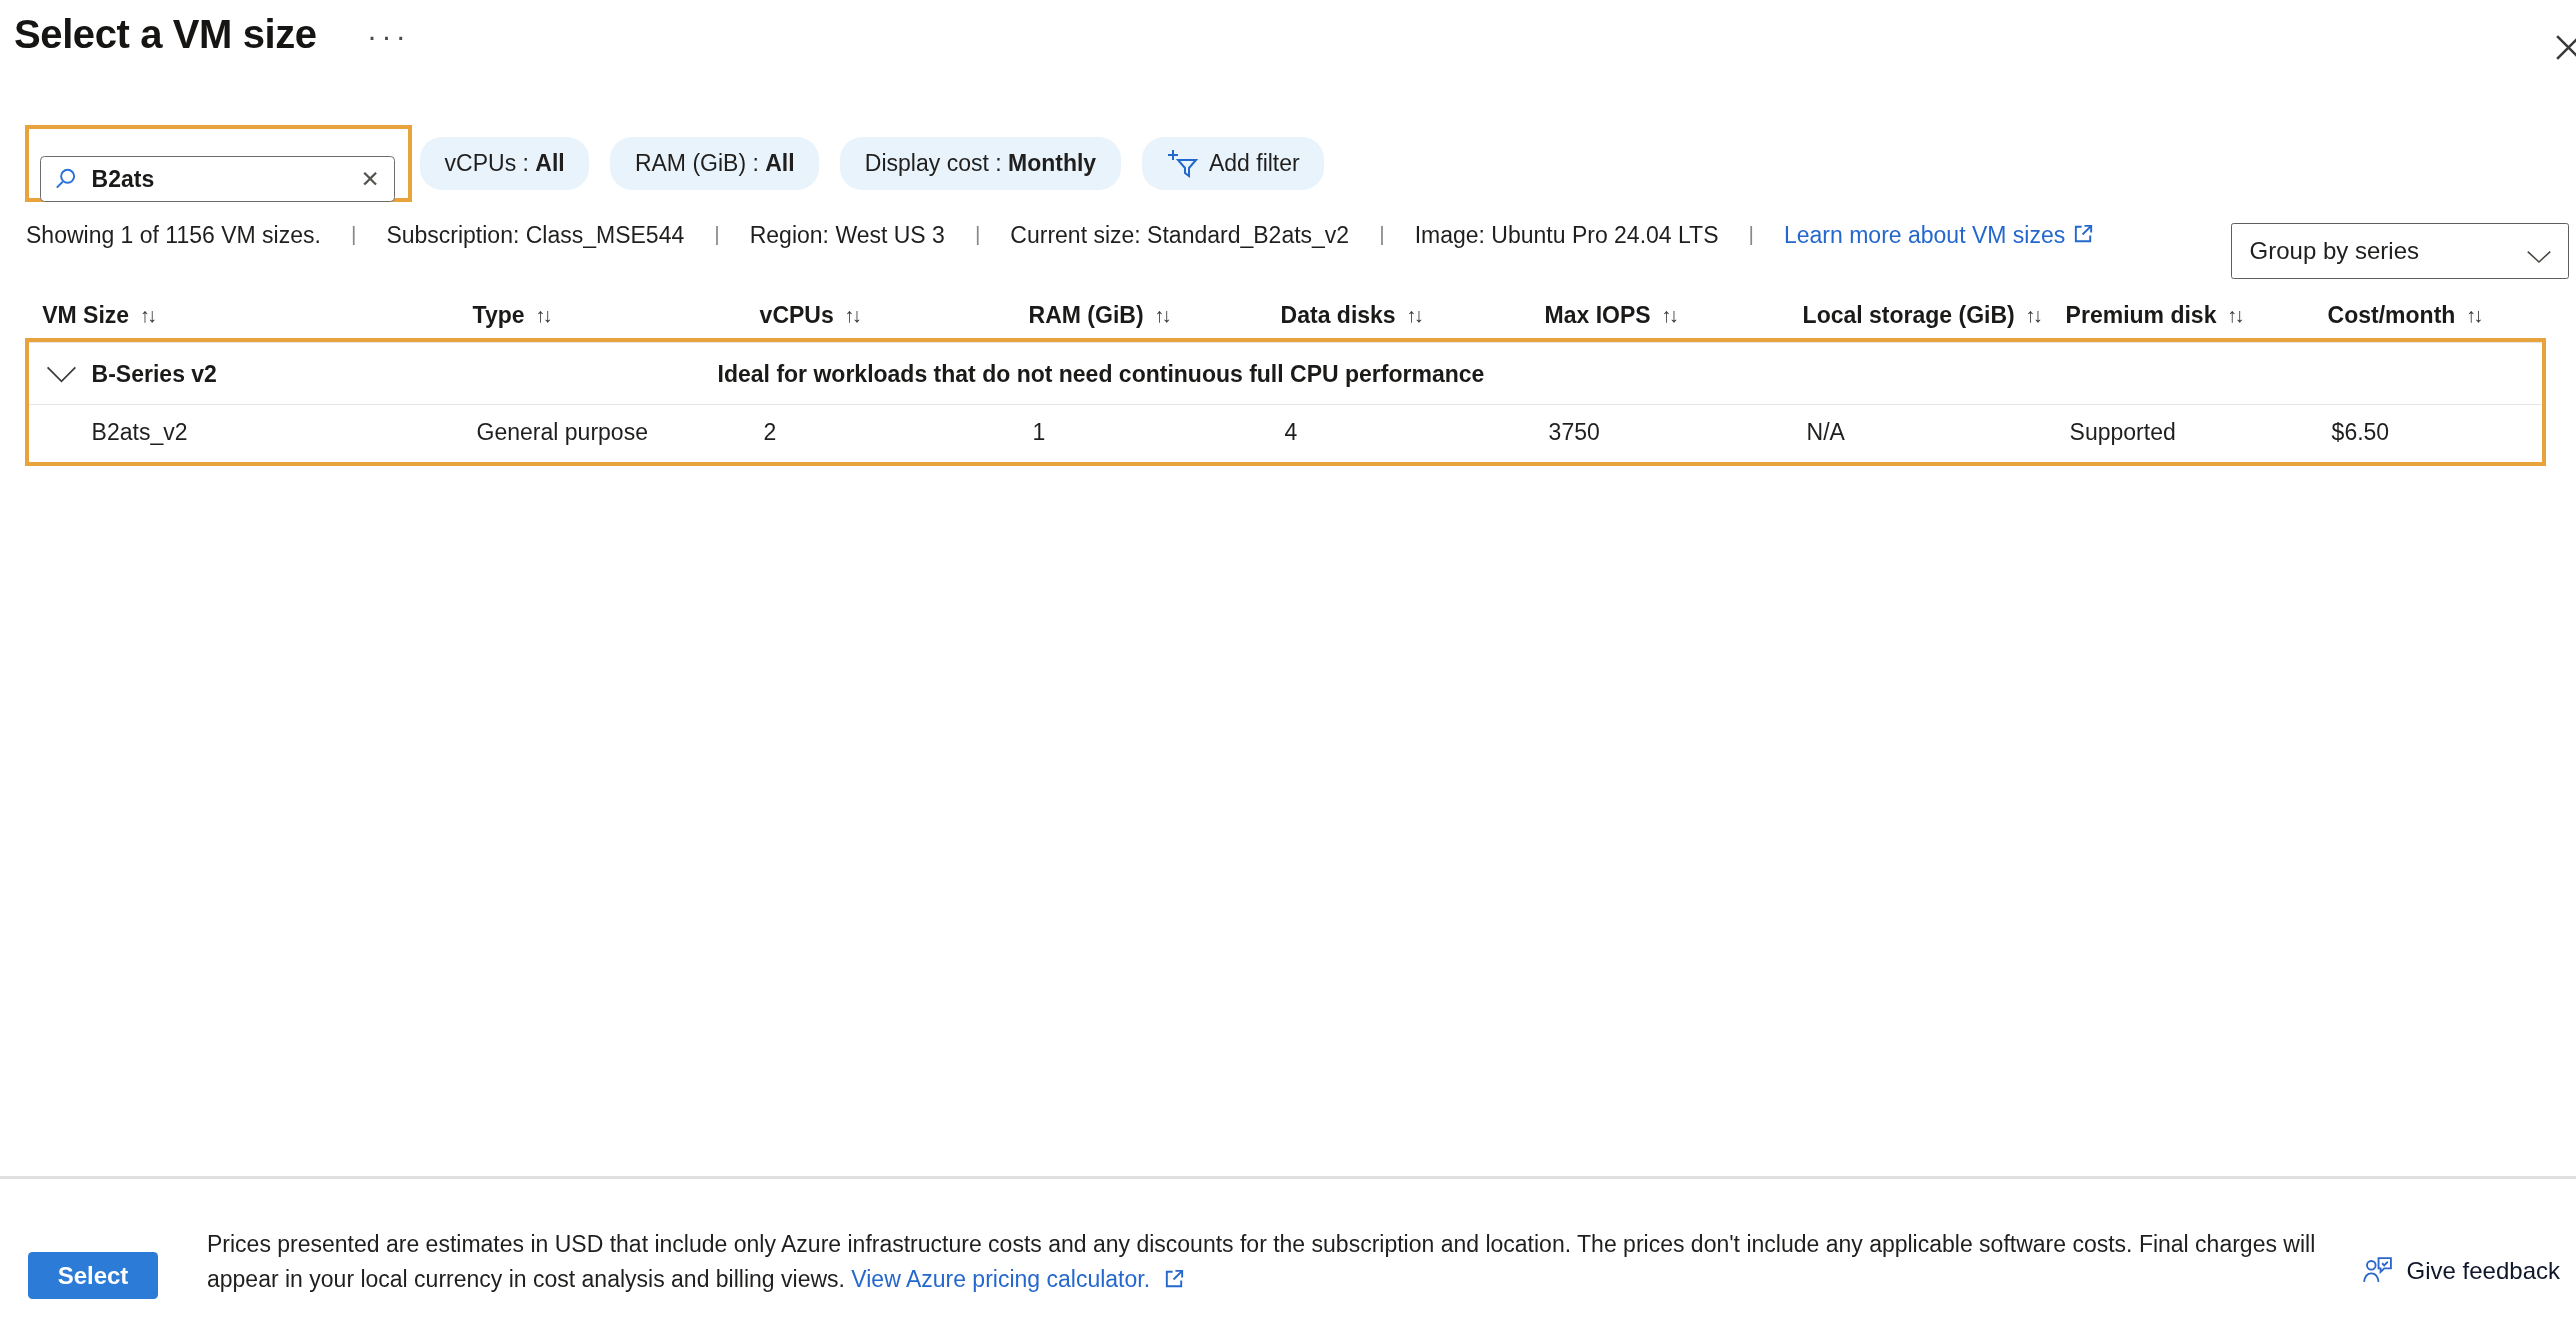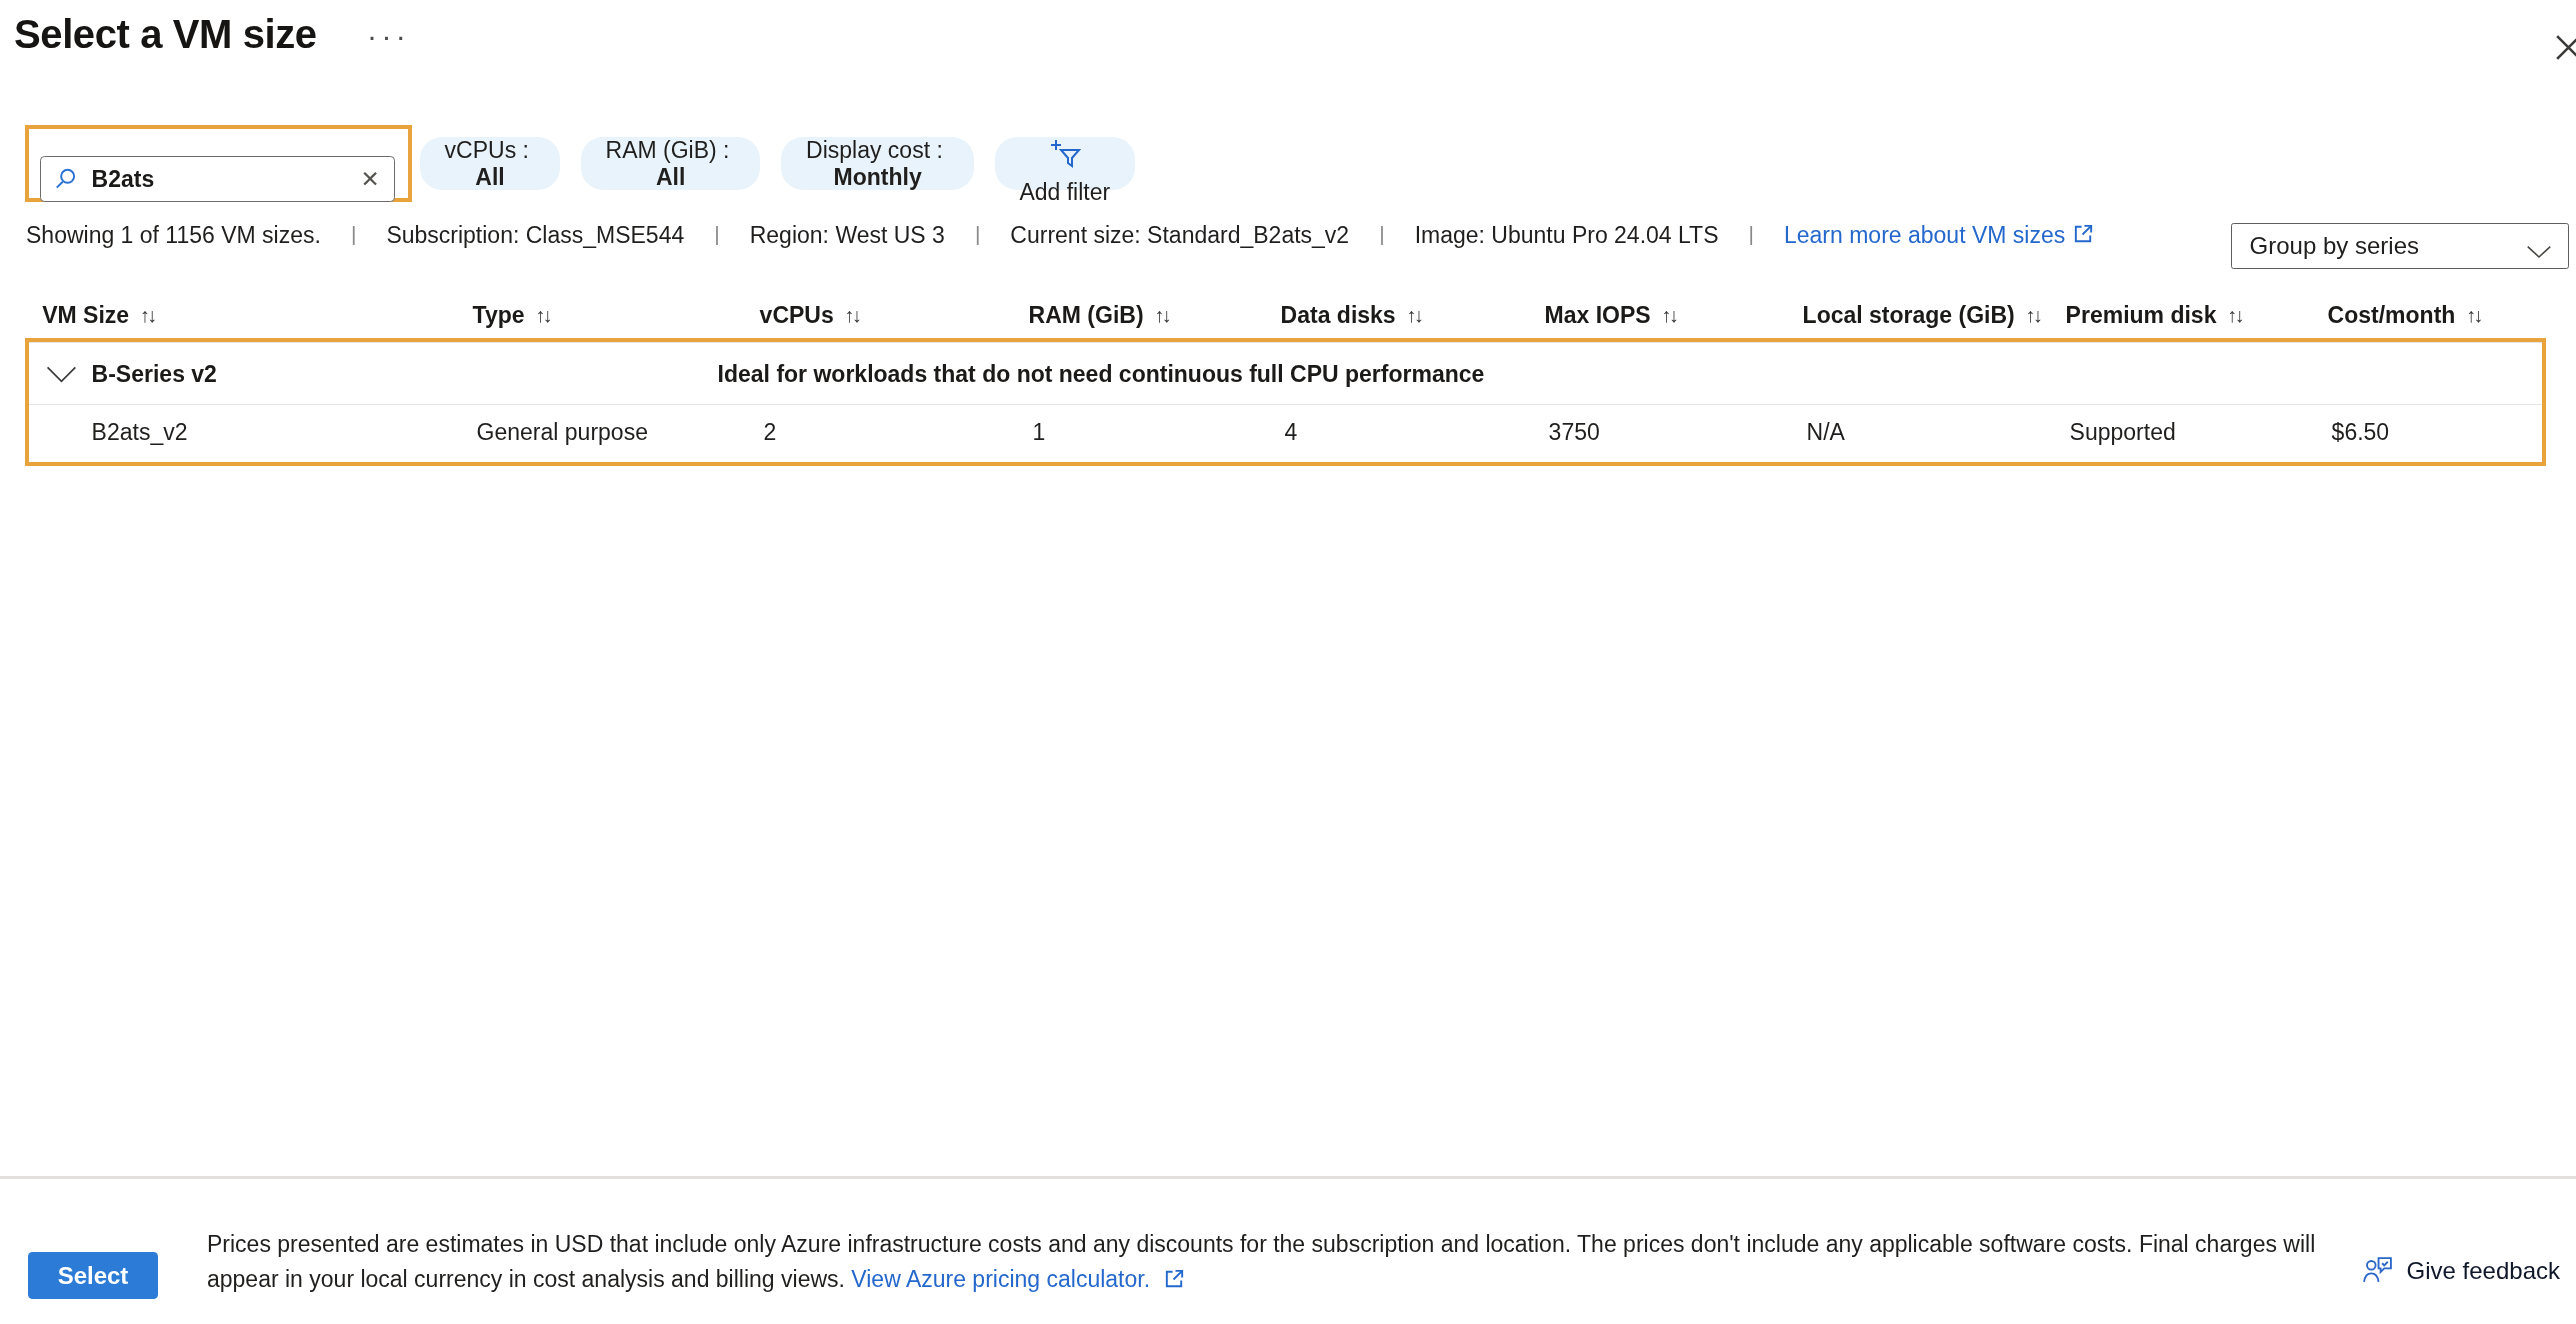--- a/index.html
+++ b/index.html
@@ -14,34 +14,34 @@
   .close-btn svg { width:100%; height:100%; }
 
   
   .search-highlight { position:absolute; left:24.6px; top:125px; width:387px; height:77px; border:4.4px solid #e8a33d; background:#fff; }
   .search-box { position:absolute; left:11.4px; top:11.4px; width:355px; height:46px; border:1.8px solid #6e6c6a; border-radius:4.4px; background:#fff; display:flex; align-items:center; padding:0 12.3px;margin-top:16px; }
   .search-box .mag { width:26px; height:26px; color:#2a72d4; flex:0 0 auto; }
   .search-box input { border:none; outline:none; flex:1; font-size:23px; font-weight:600; color:#1b1a19; margin-left:12.3px; font-family:inherit; min-width:0; }
   .search-clear { flex:0 0 auto; font-size:23px; color:#55534f; font-weight:400; cursor:pointer; padding:0 1.8px; }
 
   .pills { position:absolute; left:420px; top:141px; height:44px; display:flex; gap:21px; align-items:center; }
-  .pill { height:53px; background:#e9f3fb; border-radius:22px; display:flex; align-items:center; padding:0 24.6px; font-size:23px; color:#201f1e; white-space:nowrap; cursor:pointer;flex-direction:column; }
+  .pill { height:53px; background:#e9f3fb; border-radius:22px; display:flex; align-items:center; padding:0 24.6px; font-size:23px; color:#201f1e; white-space:nowrap; cursor:pointer; }
   .pill b { font-weight:700; }
   .pill .sp { white-space:pre; }
   .pill.add { gap:10.6px; }
   .pill.add .funnel { width:32px; height:32px; color:#2468cd; }
 
   
   .statusbar { position:absolute; left:26px; top:222px; display:flex; align-items:flex-start; font-size:23px; color:#201f1e; white-space:nowrap; }
   .statusbar .sep { color:#8a8886; margin:0 30px; font-size:21px; }
   .statusbar a, .blue-link { color:#2468cd; text-decoration:none; cursor:pointer; }
   .ext-ico { display:inline-block; width:23px; height:23px; color:#2468cd; vertical-align:-2.6px; margin-left:7px; }
   .ext-ico svg { width:100%; height:100%; }
 
-  .groupby { position:absolute; left:2231px; top:223px; width:338px; height:46px; border:1.8px solid #605e5c; border-radius:2.6px; background:#fff; display:flex; align-items:center; padding:0 16px 0 17.6px; font-size:24px; color:#201f1e; cursor:pointer; }
+  .groupby { position:absolute; left:2231px; top:223px; width:338px; height:56px; border:1.8px solid #605e5c; border-radius:2.6px; background:#fff; display:flex; align-items:center; padding:0 16px 0 17.6px; font-size:24px; color:#201f1e; cursor:pointer; }
   .groupby .lbl { flex:1; }
   .groupby .chev { width:26px; height:16px; color:#46443f; }
 
   
   .tgrid { display:grid; grid-template-columns:448px 287px 269px 252px 264px 258px 263px 262px 1fr; }
   .thead { position:absolute; left:24.6px; top:297px; width:2521px; height:37px; align-items:center; }
   .hcell { display:flex; align-items:center; gap:10.6px; font-size:23px; font-weight:700; color:#1b1a19; white-space:nowrap; cursor:pointer; }
   .hcell:first-child { padding-left:17.6px; }
   .sort { font-size:20px; color:#3b3a39; letter-spacing:-2.6px; font-weight:400; }
 

